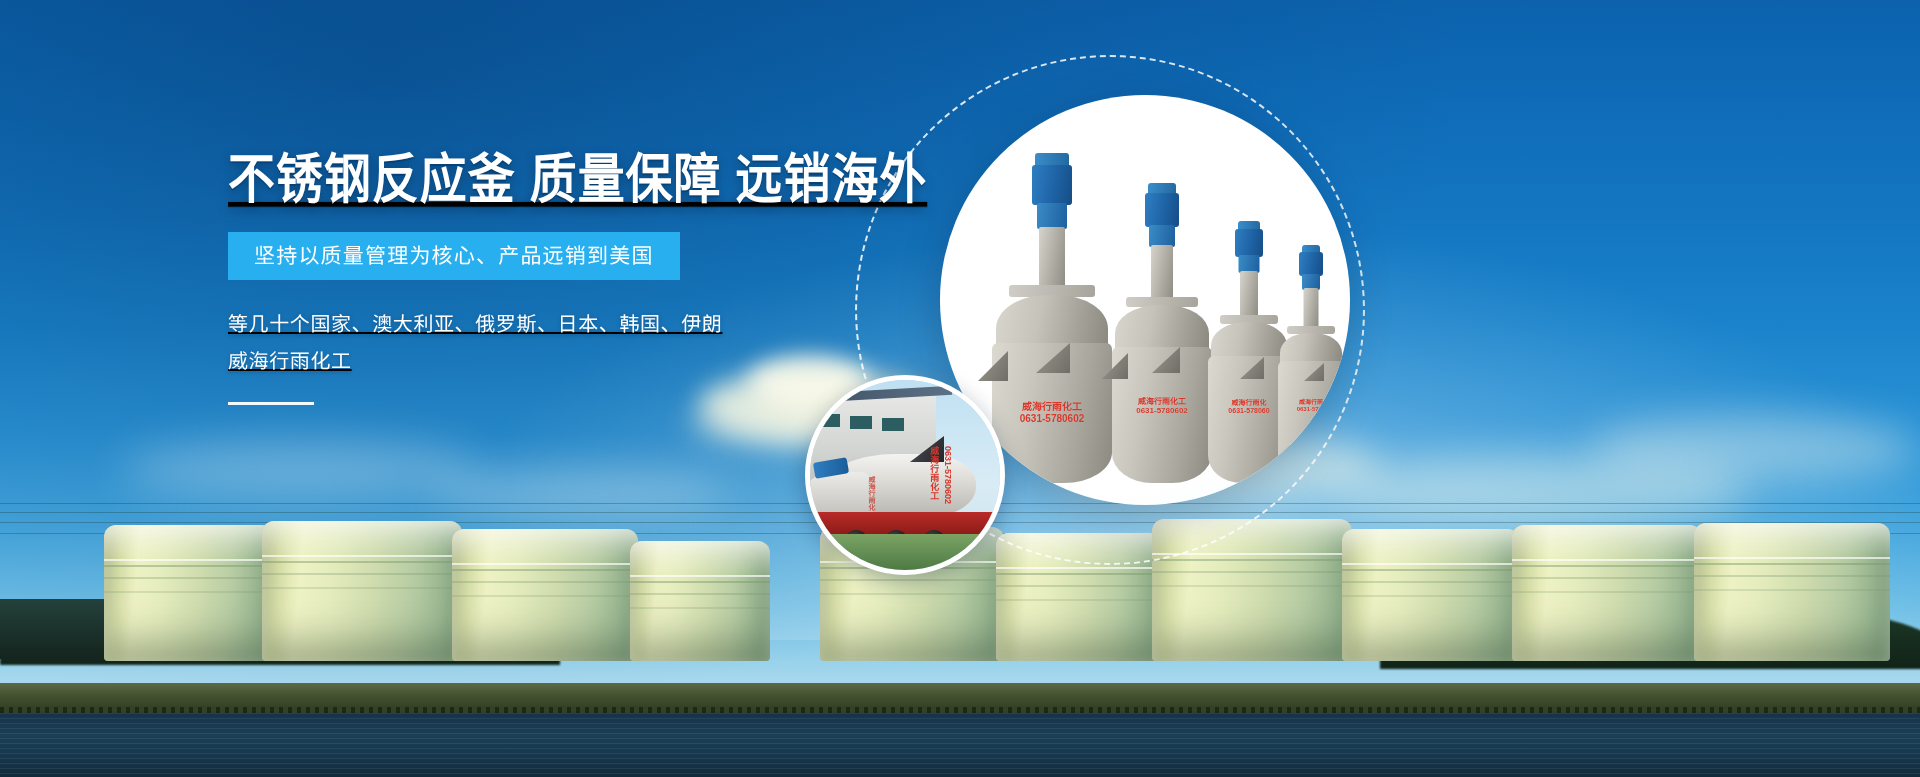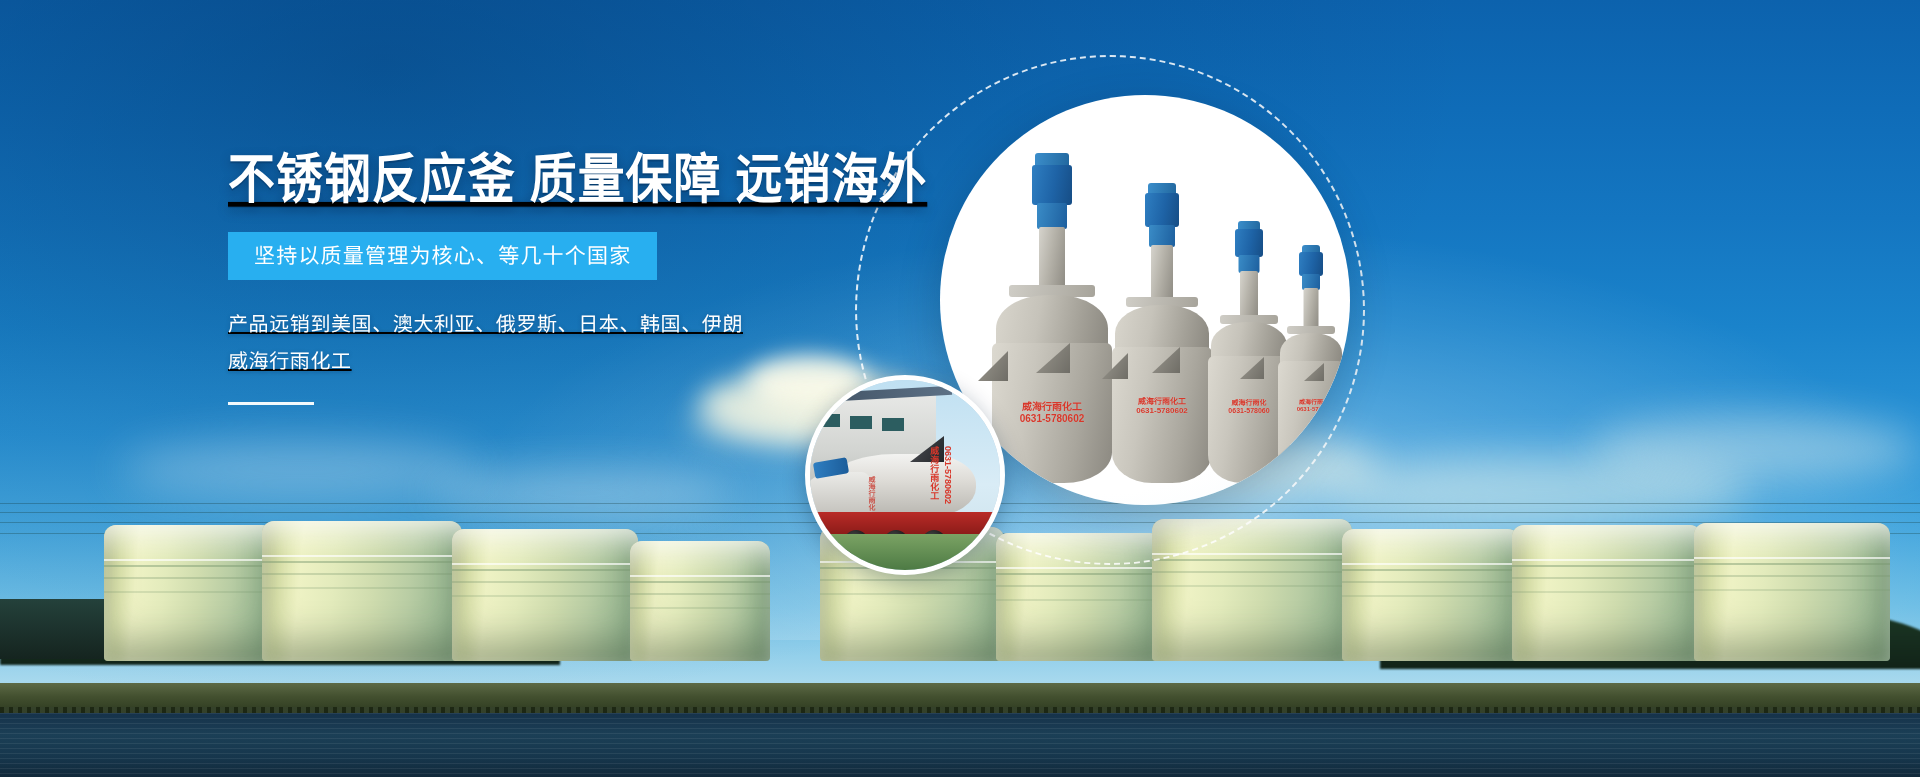--- a/index.html
+++ b/index.html
@@ -460,24 +460,24 @@
     <div class="pc-wheel" style="left:34px;"></div>
     <div class="pc-wheel" style="left:74px;"></div>
     <div class="pc-wheel" style="left:112px;"></div>
     <div class="pc-grass"></div>
   </div>
 
   <div class="copy">
     <div class="headline">不锈钢反应釜 质量保障 远销海外</div>
 
     <div class="sub-wrap">
-      <span class="subtitle">坚持以质量管理为核心、等几十个国家</span>
+      <span class="subtitle">坚持以质量管理为核心、产品远销到美国</span>
     </div>
 
     <div class="desc">
-      <div>产品远销到美国、澳大利亚、俄罗斯、日本、韩国、伊朗</div>
+      <div>等几十个国家、澳大利亚、俄罗斯、日本、韩国、伊朗</div>
       <div>威海行雨化工</div>
     </div>
 
     <div class="rule"></div>
   </div>
 
 </div>
 
 </body></html>

